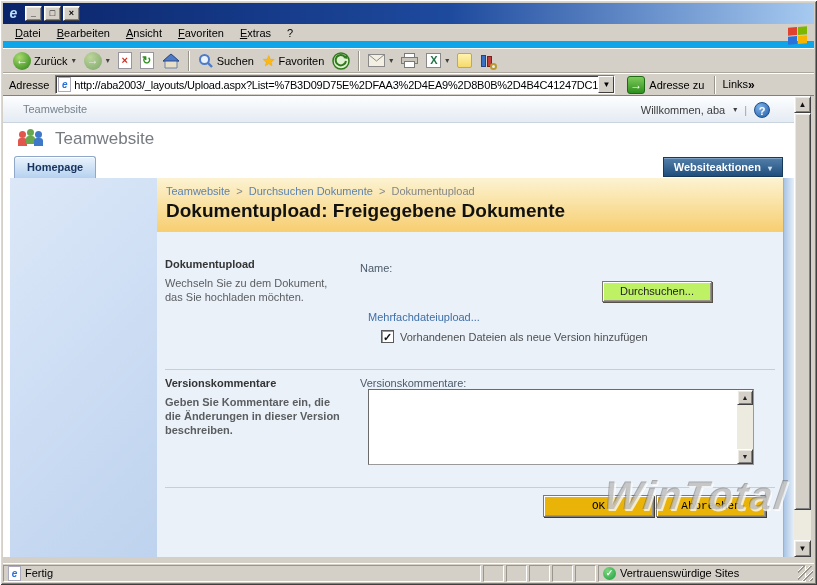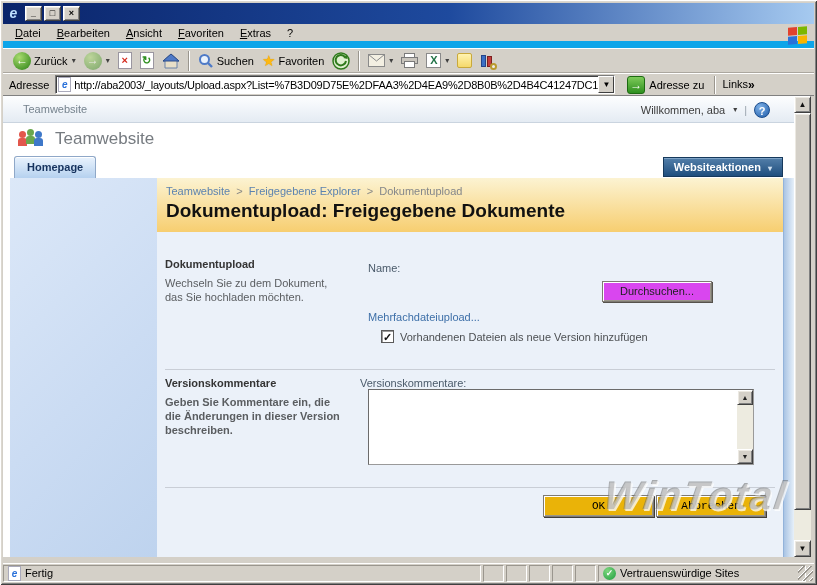--- a/index.html
+++ b/index.html
@@ -122,21 +122,21 @@
   .page-title { position:absolute; left:9px; top:22px; font-size:19px; font-weight:600; color:#111; }
 
   .form { position:absolute; left:0; top:54px; width:626px; height:325px; background:#EBF1F9; }
   .sec-head { position:absolute; font-weight:bold; color:#343434; }
   .sec-desc { position:absolute; color:#5A5D60; line-height:14px; }
   .fld-label { position:absolute; color:#4A5A6A; }
   .name-input { position:absolute; left:211px; top:50px; width:229px; height:19px; background:#fff;
                 border:1px solid #7c7c7c; border-color:#6b6b6b #e9e9e9 #e9e9e9 #6b6b6b;
                 font-family:"Liberation Sans",sans-serif; font-size:11px; padding:0 2px; }
   .browse-btn { position:absolute; left:445px; top:49px; width:110px; height:21px;
-                background:#d946ef; border:1px solid #7e7a73;
+                background:#bef264; border:1px solid #7e7a73;
                 box-shadow:inset 1px 1px 0 #fff, inset -1px -1px 0 #9a9689, 1px 1px 0 #55524c;
                 text-align:center; line-height:19px; font-size:11px; color:#222; }
   .multi-link { position:absolute; left:211px; top:79px; color:#3D6FA8; }
   .cb-row { position:absolute; left:224px; top:98px; display:flex; align-items:center; gap:6px; color:#4c4f52; }
   .cb { width:13px; height:13px; background:#fff; border:1px solid #5a5a5a;
         box-shadow:inset 1px 1px 0 #9a9a9a; font-size:11px; line-height:12px; text-align:center; font-weight:bold; color:#111; }
   .hsep { position:absolute; left:8px; width:610px; height:1px; background:#C9CED6; }
 
   .ta-wrap { position:absolute; left:211px; top:157px; width:386px; height:76px; background:#fff;
              border:1px solid #6b6b6b; border-color:#6b6b6b #9a9a9a #9a9a9a #6b6b6b; }
@@ -337,35 +337,35 @@
 
     <div class="mainarea">
       <div class="sidebar"></div>
       <div class="rightstrip"></div>
 
       <div class="content">
         <div class="yellowband">
           <div class="breadcrumb">
             <span class="crumb-link">Teamwebsite</span>
             <span class="crumb-sep">&gt;</span>
-            <span class="crumb-link">Freigegebene Explorer</span>
+            <span class="crumb-link">Durchsuchen Dokumente</span>
             <span class="crumb-sep">&gt;</span>
             <span class="crumb-cur">Dokumentupload</span>
           </div>
           <div class="page-title">Dokumentupload: Freigegebene Dokumente</div>
         </div>
 
         <div class="form">
 
           <div class="sec-head" style="left:8px; top:26px;">Dokumentupload</div>
           <div class="sec-desc" style="left:8px; top:44px; width:185px;">
             <span>Wechseln Sie zu dem Dokument,</span><br>
             <span>das Sie hochladen möchten.</span>
           </div>
-          <div class="fld-label" style="left:203px; top:30px;margin-left:8px;">Name:</div>
+          <div class="fld-label" style="left:203px; top:30px;">Name:</div>
           <div class="browse-btn">Durchsuchen...</div>
           <div class="multi-link">Mehrfachdateiupload...</div>
           <div class="cb-row">
             <span class="cb">✓</span>
             <span>Vorhandenen Dateien als neue Version hinzufügen</span>
           </div>
 
           <div class="hsep" style="top:137px;"></div>
 
           <div class="sec-head" style="left:8px; top:145px;">Versionskommentare</div>

